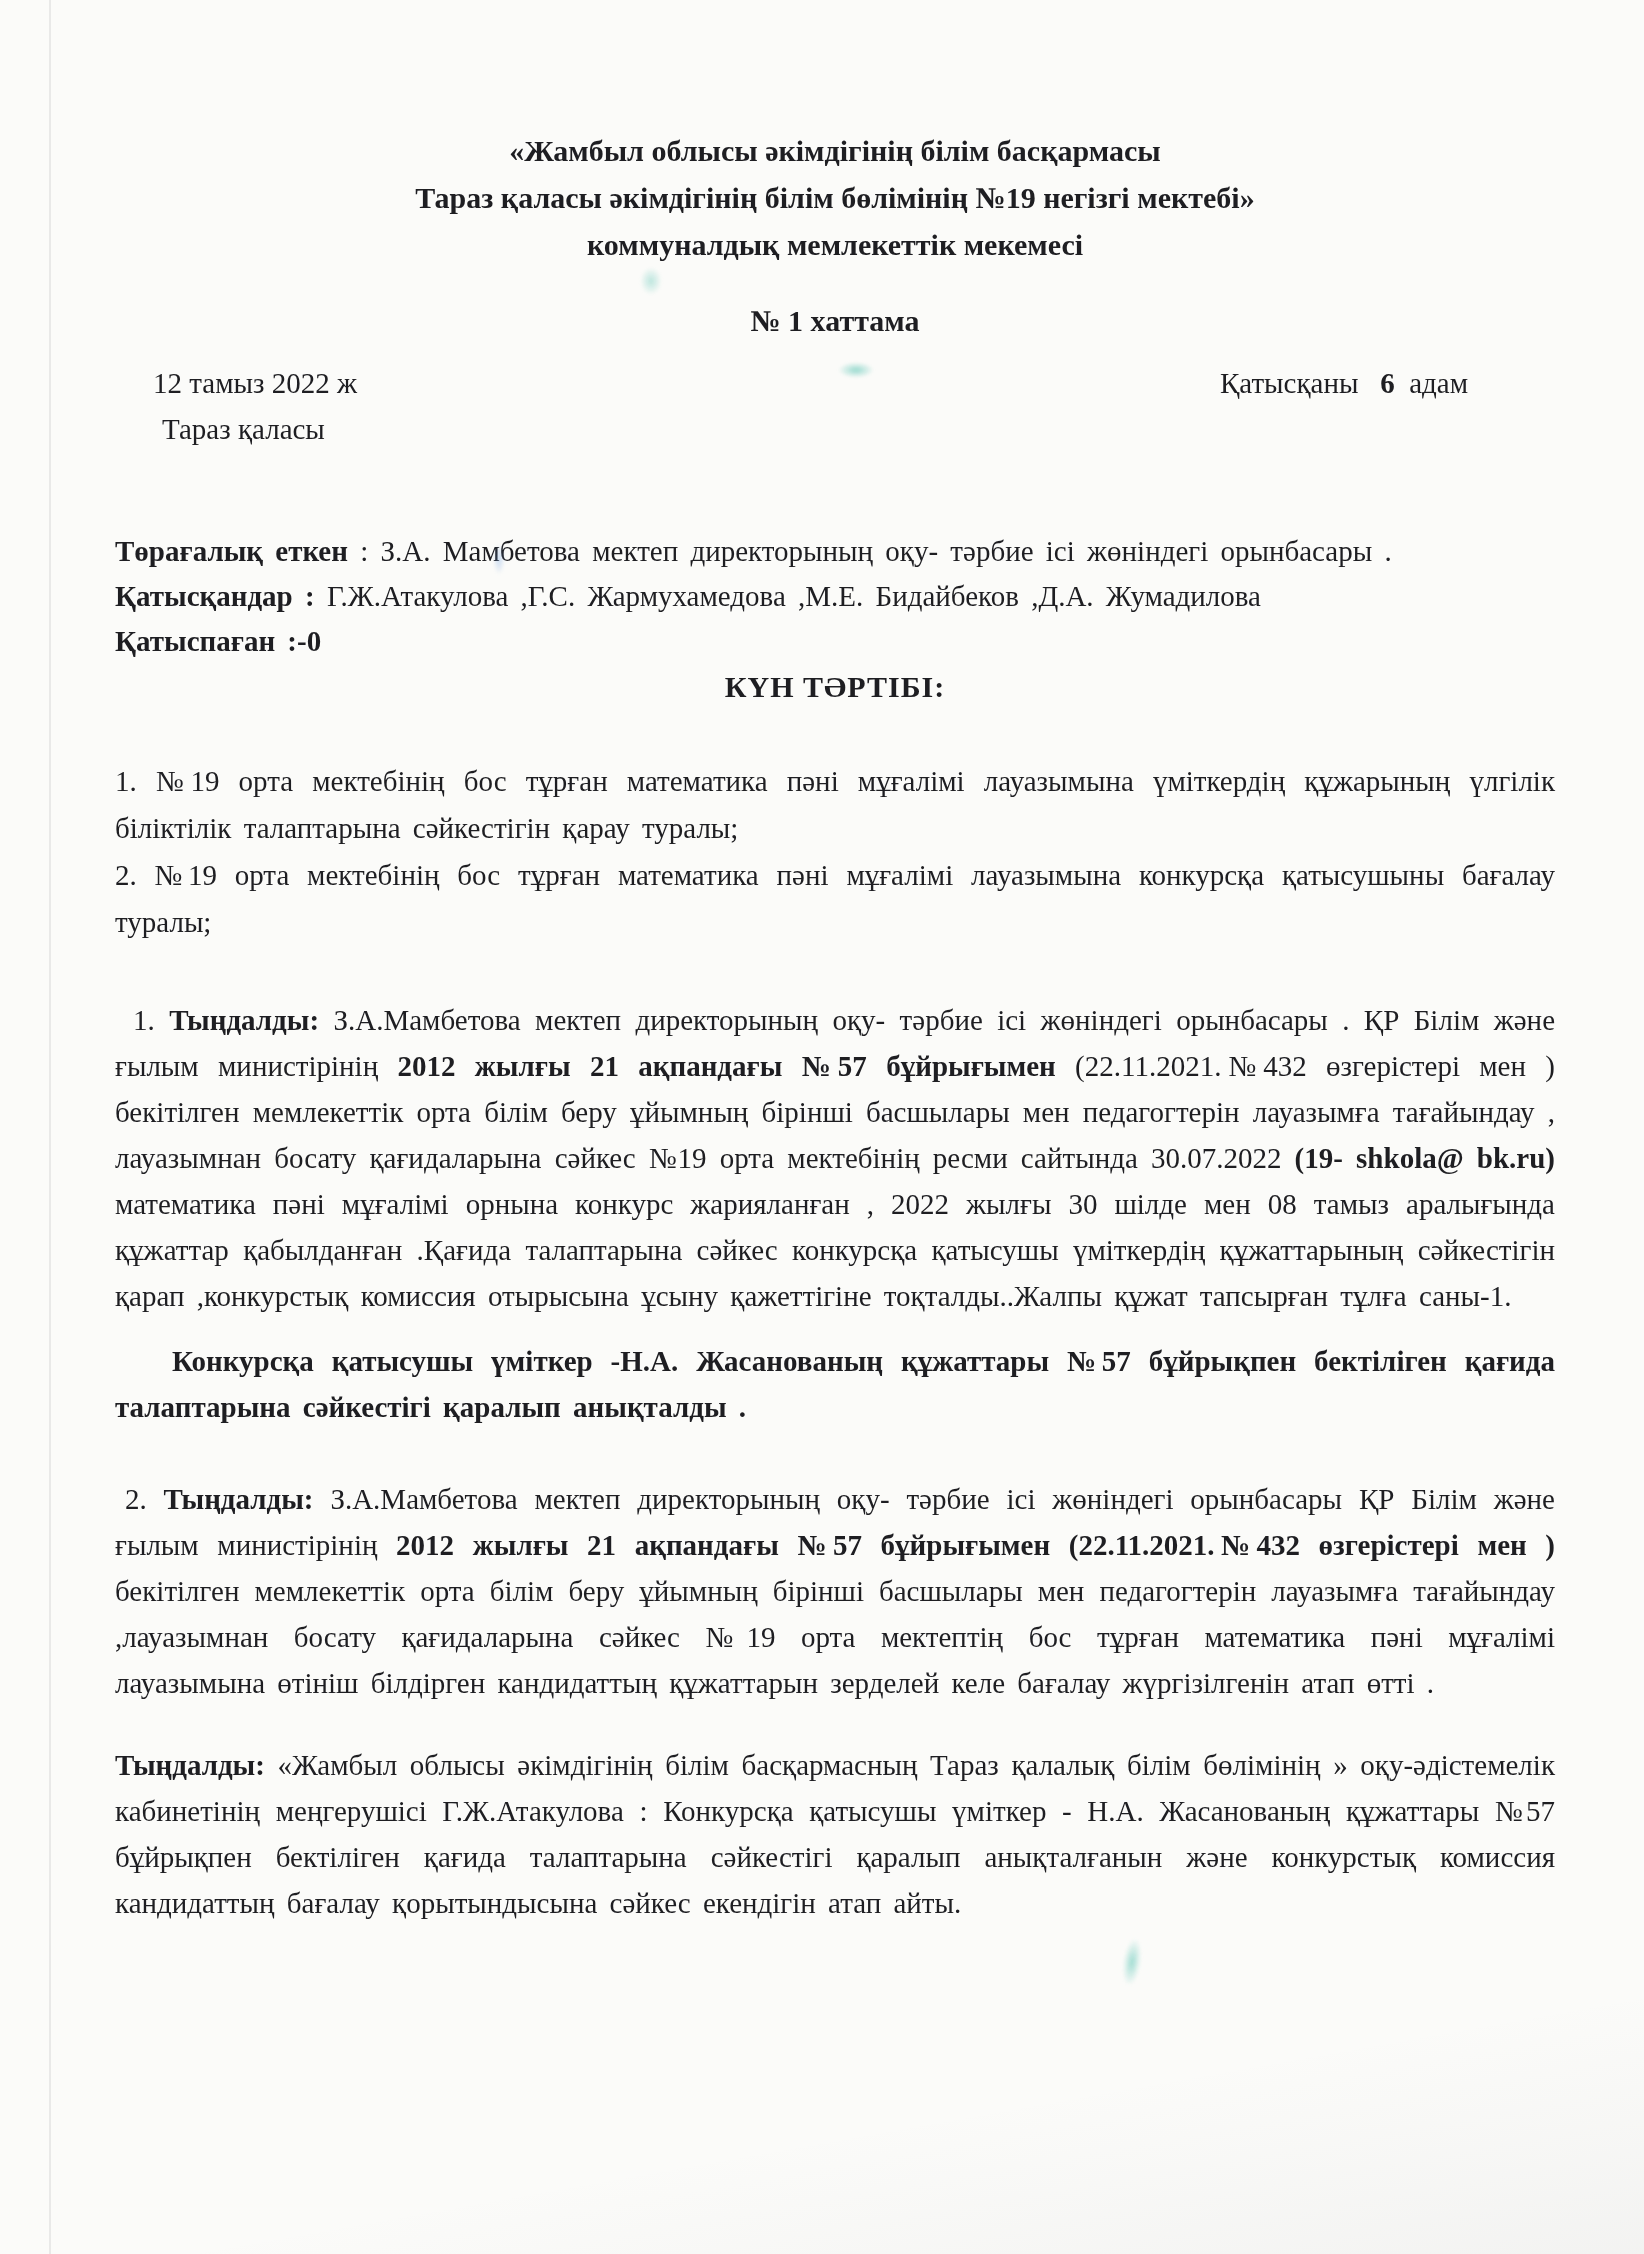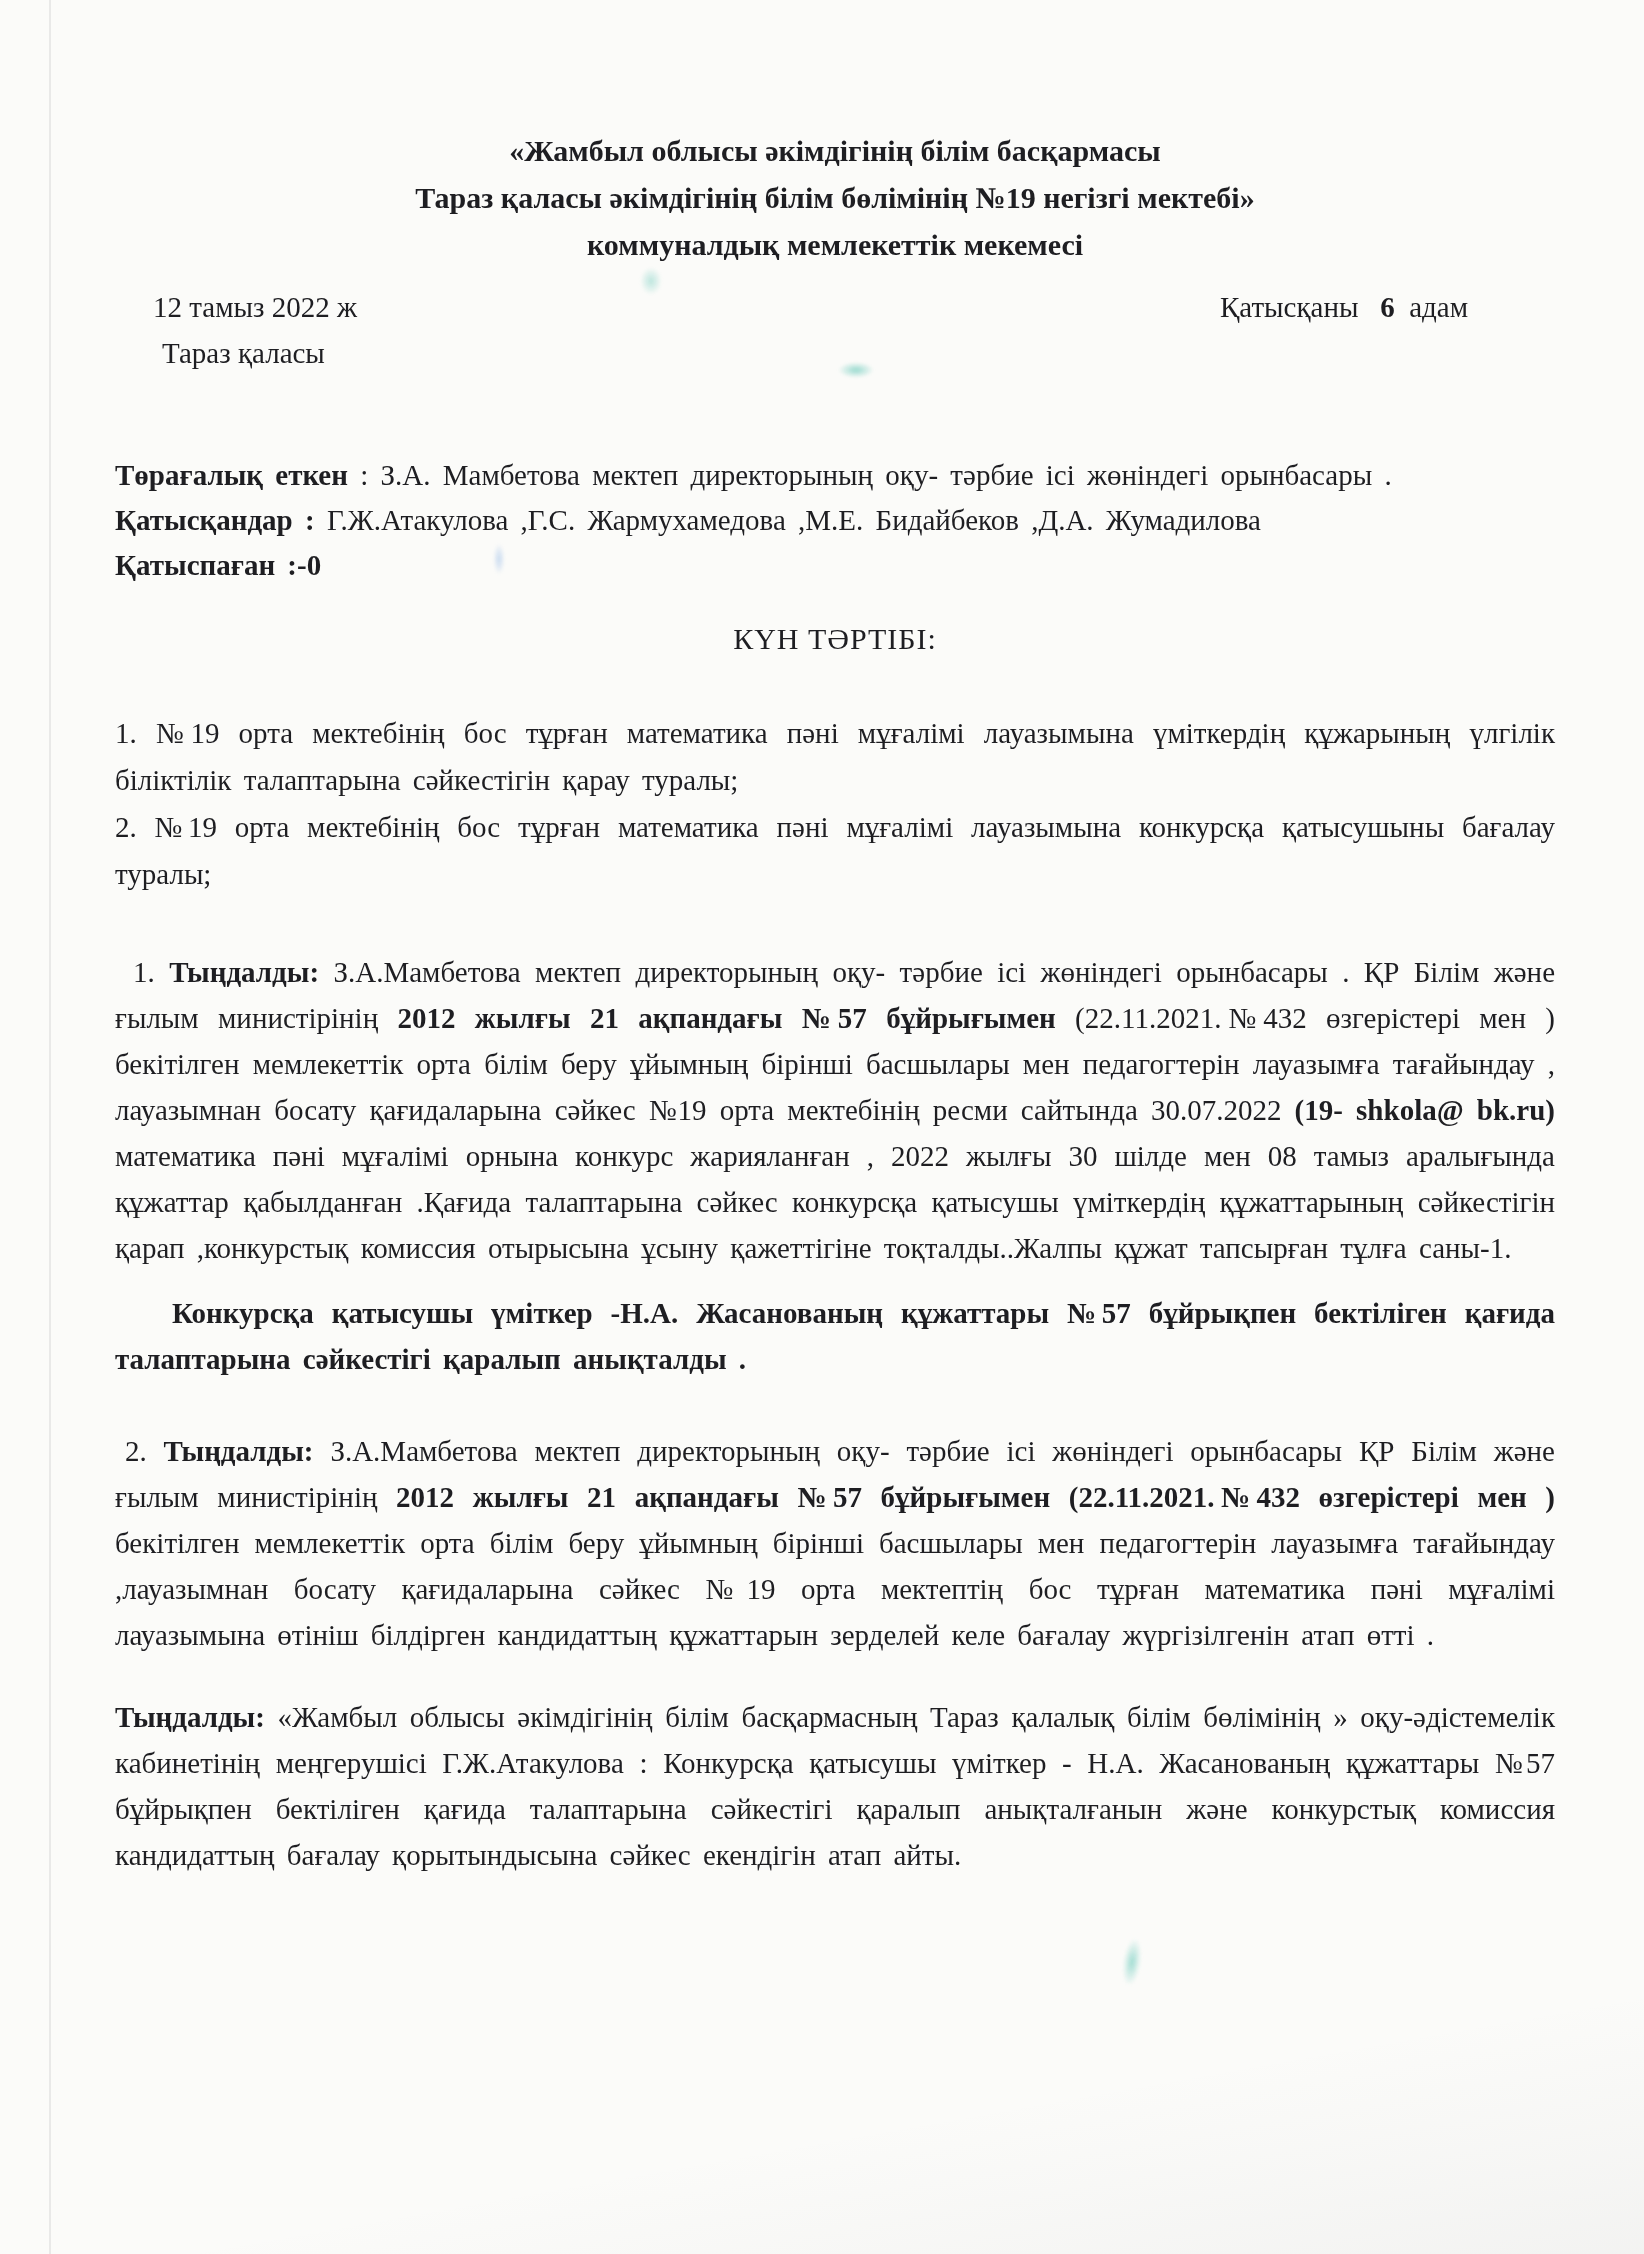--- a/index.html
+++ b/index.html
@@ -28,21 +28,21 @@
   .hdr { font-weight: bold; font-size: 30px; line-height: 47px; }
   .title { font-weight: bold; font-size: 30px; margin-top: 30px; }
   .daterow {
     display: flex; justify-content: space-between;
     margin-top: 16px; padding-left: 38px; padding-right: 87px; align-items: center;
   }
   .city { padding-left: 47px; }
   .officials { margin-top: 77px; line-height: 45px; }
   .para { text-align: justify; margin: 0; word-spacing: 5px; }
   b, .b { font-weight: bold; }
-  .agenda-title { margin-top: 28px; font-weight: normal; font-size: 30px; letter-spacing: 1px; }
+  .agenda-title { font-weight: bold; font-size: 30px; letter-spacing: 1px; }
   .agenda-items { margin-top: 48px; line-height: 47px; }
   .p1 { margin-top: 51px; text-indent: 18px; }
   .result { margin-top: 19px; text-indent: 57px; font-weight: bold; }
   .p2 { margin-top: 46px; text-indent: 10px; }
   .p3 { margin-top: 36px; }
   .art { position: absolute; pointer-events: none; border-radius: 50%; filter: blur(1.5px); }
   .art-1 { left: 838px; top: 362px; width: 36px; height: 16px;
     background: radial-gradient(ellipse, rgba(72,190,172,0.55), rgba(72,190,172,0) 70%); }
   .art-2 { left: 640px; top: 267px; width: 22px; height: 28px;
     background: radial-gradient(ellipse, rgba(72,190,172,0.35), rgba(72,190,172,0) 70%); }
@@ -57,20 +57,21 @@
 <div class="scanline"></div>
 
 <div class="doc">
 
   <div class="center hdr">
     <div>«Жамбыл облысы әкімдігінің білім басқармасы</div>
     <div>Тараз қаласы  әкімдігінің білім бөлімінің  №19 негізгі мектебі»</div>
     <div>коммуналдық мемлекеттік мекемесі</div>
   </div>
 
+  <div class="center title">№ 1 хаттама</div>
 
   <div class="daterow">
     <span>12  тамыз   2022 ж</span>
     <span><span>Қатысқаны</span>&nbsp;&nbsp; <b>6</b>&nbsp; <span>адам</span></span>
   </div>
 
   <div class="city">Тараз қаласы</div>
 
   <div class="officials">
     <p class="para"><b>Төрағалық еткен</b><span> : З.А. Мамбетова мектеп   директорының   оқу- тәрбие   ісі   жөніндегі орынбасары .</span></p>

